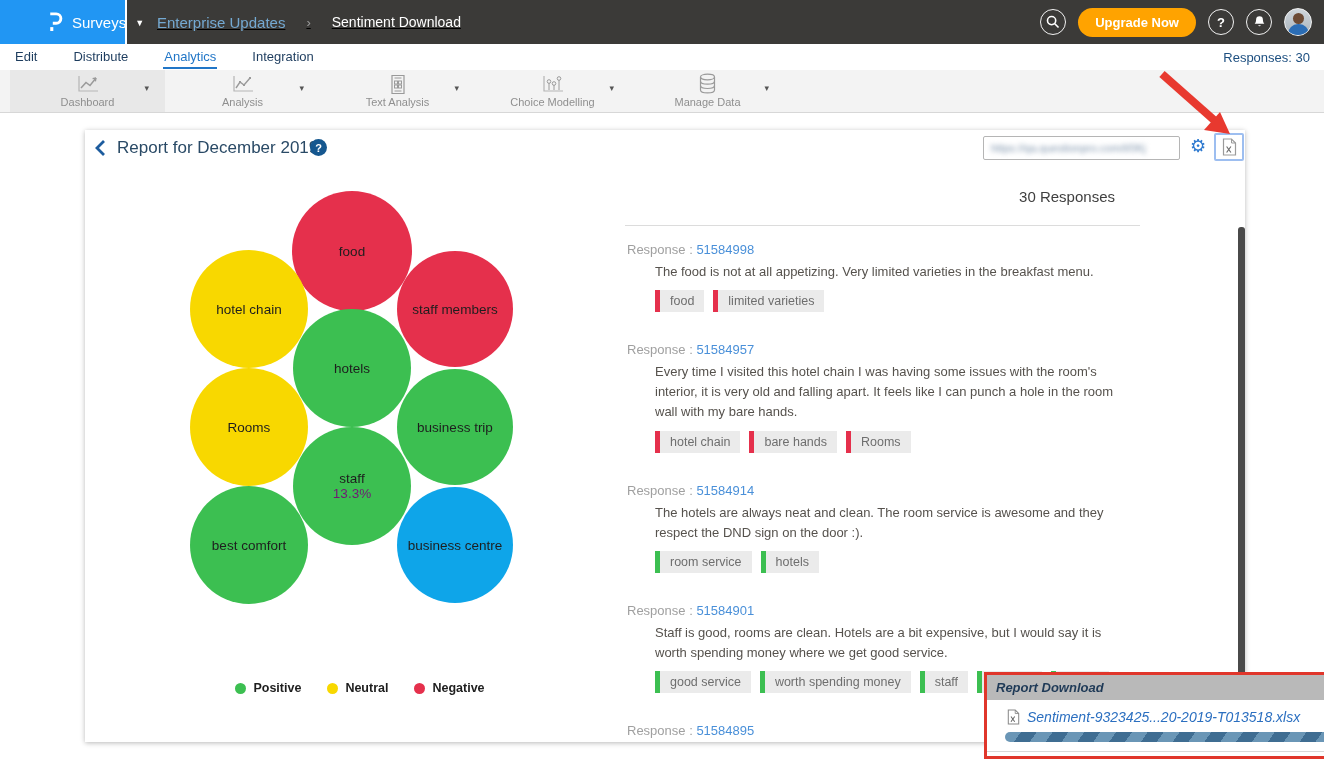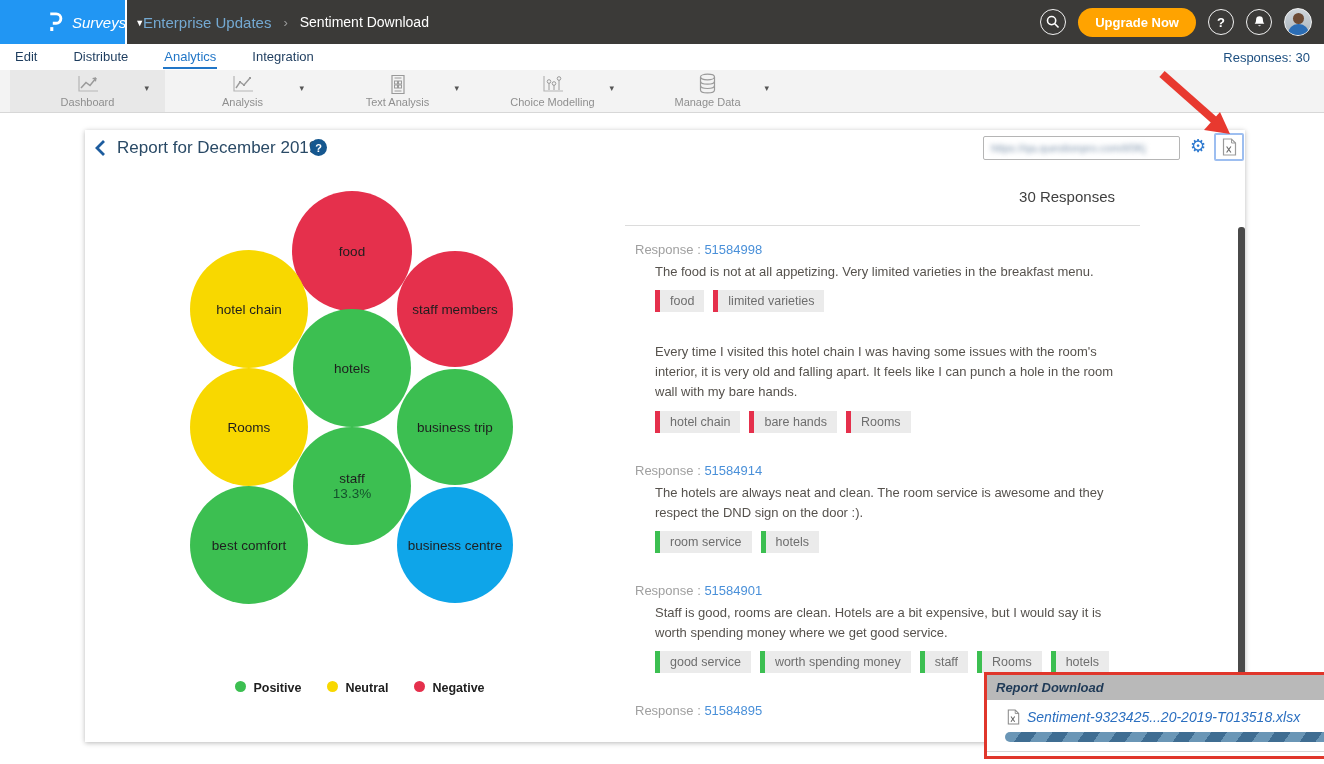--- a/index.html
+++ b/index.html
@@ -2,23 +2,23 @@
 <html><head>
 <meta charset="utf-8">
 <style>
   * { margin:0; padding:0; box-sizing:border-box; }
   html,body { width:1324px; height:764px; }
   body { font-family:"Liberation Sans", sans-serif; background:#ffffff; position:relative; overflow:hidden; }
 
   
   .topbar { position:absolute; left:0; top:0; width:1324px; height:44px; background:#3b3a38; display:flex; align-items:center; }
   .logo-block { width:127px; height:44px; background:#2196f3; display:flex; align-items:center; padding-left:46px; gap:9px; border-right:2px solid #fff; cursor:pointer; }
-  .product-name { color:#fff; font-size:15px;font-style:italic; }
+  .product-name { color:#fff; font-size:15px; }
   .logo-caret { color:#fff; font-size:9px; margin-top:2px; }
-  .breadcrumb { display:flex; align-items:center; gap:12px; margin-left:16px; }
+  .breadcrumb { display:flex; align-items:center; gap:21px; margin-left:30px;text-decoration:underline; }
   .crumb-parent { color:#74a9d2; font-size:15px; cursor:pointer; }
   .crumb-sep { color:#9a9a9a; font-size:13px; }
   .crumb-current { color:#ffffff; font-size:14px; }
   .topbar-right { margin-left:auto; display:flex; align-items:center; gap:12px; padding-right:12px; }
   .circle-icon { width:26px; height:26px; border:1.5px solid #f2f2f2; border-radius:50%; display:flex; align-items:center; justify-content:center; color:#fff; font-size:13px; font-weight:bold; cursor:pointer; }
   .upgrade-btn { background:#ffa300; color:#fff; font-size:13px; font-weight:bold; border:none; border-radius:15px; padding:7px 17px; cursor:pointer; }
   .avatar { width:28px; height:28px; border-radius:50%; border:1.5px solid #f2f2f2; background:linear-gradient(180deg,#cfd6dc 0%,#aab4bc 100%); overflow:hidden; cursor:pointer; position:relative; }
   .avatar .head { position:absolute; left:8px; top:4px; width:11px; height:11px; border-radius:50%; background:#6b4a35; }
   .avatar .body { position:absolute; left:3px; top:15px; width:21px; height:14px; border-radius:10px 10px 0 0; background:#2b6db5; }
 
@@ -44,32 +44,32 @@
   .help-badge { position:absolute; left:225px; top:9px; width:17px; height:17px; border-radius:50%; background:#15578f; color:#fff; font-size:11px; font-weight:bold; display:flex; align-items:center; justify-content:center; cursor:pointer; }
   .share-url { position:absolute; left:898px; top:6px; width:197px; height:24px; border:1px solid #b5b5b5; border-radius:2px; background:#fff; font-size:11px; color:#7d93ab; padding:0 7px; filter:none; }
   .share-url span { display:inline-block; filter:blur(2.5px); line-height:23px; white-space:nowrap; overflow:hidden; }
   .gear-btn { position:absolute; left:1105px; top:5px; font-size:18px; color:#2e7ad0; cursor:pointer; }
   .export-btn { position:absolute; left:1129px; top:3px; width:30px; height:28px; background:#fff; border:2px solid #9dbef0; border-radius:2px; display:flex; align-items:center; justify-content:center; cursor:pointer; }
 
   
   .chart-layer { position:absolute; left:0; top:0; width:540px; height:612px; }
   .bubble { position:absolute; border-radius:50%; display:flex; flex-direction:column; align-items:center; justify-content:center; cursor:pointer; }
   .bubble .b-label { font-size:13.5px; color:#1e1e1e; white-space:nowrap; }
-  .bubble .b-value { font-size:13.5px; color:#14532d;text-align:center; }
+  .bubble .b-value { font-size:13.5px; color:#701a75;text-align:center; }
   .legend { position:absolute; left:60px; top:551px; width:430px; display:flex; justify-content:center; gap:26px; }
-  .legend-item { display:flex; align-items:flex-start; gap:7px; }
+  .legend-item { display:flex; align-items:center; gap:7px; }
   .legend-dot { width:11px; height:11px; border-radius:50%; }
   .legend-label { font-size:12.5px; font-weight:bold; color:#1e1e1e; }
 
   
   .responses-header { position:absolute; left:524px; top:58px; width:506px; text-align:right; font-size:15px; color:#3f3f3f; }
   .responses-panel { position:absolute; left:540px; top:95px; width:515px; bottom:0; border-top:1px solid #dcdcdc; overflow:hidden; }
   .resp-scrollbar { position:absolute; right:0px; top:97px; bottom:6px; width:7px; background:#4a4a4a; border-radius:3px; cursor:pointer; }
   .response-item { padding:16px 0 0 2px; margin-bottom:14px; }
-  .resp-label-row { font-size:13px; margin-bottom:5px;margin-left:8px; }
+  .resp-label-row { font-size:13px; margin-bottom:5px; }
   .resp-prefix { color:#a0a0a0; }
   .resp-id { color:#4a90d9; cursor:pointer; }
   .resp-text { margin-left:28px; width:472px; font-size:13px; color:#56524d; line-height:1.55; }
   .resp-tags { margin-left:28px; margin-top:8px; display:flex; flex-wrap:wrap; gap:9px; }
   .tag-chip { background:#ebebeb; border-left:5px solid #999; padding:4px 10px; font-size:12.5px; color:#6e6e6e; white-space:nowrap; }
 
   
   .anno-arrow { position:absolute; left:1140px; top:62px; width:110px; height:88px; z-index:60; pointer-events:none; }
 
   
@@ -278,20 +278,21 @@
   <div class="responses-panel" id="resp-list">
       <div class="response-item">
         <div class="resp-label-row"><span class="resp-prefix">Response : </span><span class="resp-id">51584998</span></div>
         <div class="resp-text">The food is not at all appetizing. Very limited varieties in the breakfast menu.</div>
         <div class="resp-tags">
           <span class="tag-chip" style="border-left-color: rgb(229, 48, 76);">food</span>
           <span class="tag-chip" style="border-left-color: rgb(229, 48, 76);">limited varieties</span>
         </div>
       </div>
       <div class="response-item">
+        <div class="resp-label-row"><span class="resp-prefix">Response : </span><span class="resp-id">51584957</span></div>
         <div class="resp-text">Every time I visited this hotel chain I was having some issues with the room's interior, it is very old and falling apart. It feels like I can punch a hole in the room wall with my bare hands.</div>
         <div class="resp-tags">
           <span class="tag-chip" style="border-left-color: rgb(229, 48, 76);">hotel chain</span>
           <span class="tag-chip" style="border-left-color: rgb(229, 48, 76);">bare hands</span>
           <span class="tag-chip" style="border-left-color: rgb(229, 48, 76);">Rooms</span>
         </div>
       </div>
       <div class="response-item">
         <div class="resp-label-row"><span class="resp-prefix">Response : </span><span class="resp-id">51584914</span></div>
         <div class="resp-text">The hotels are always neat and clean. The room service is awesome and they respect the DND sign on the door :).</div>

